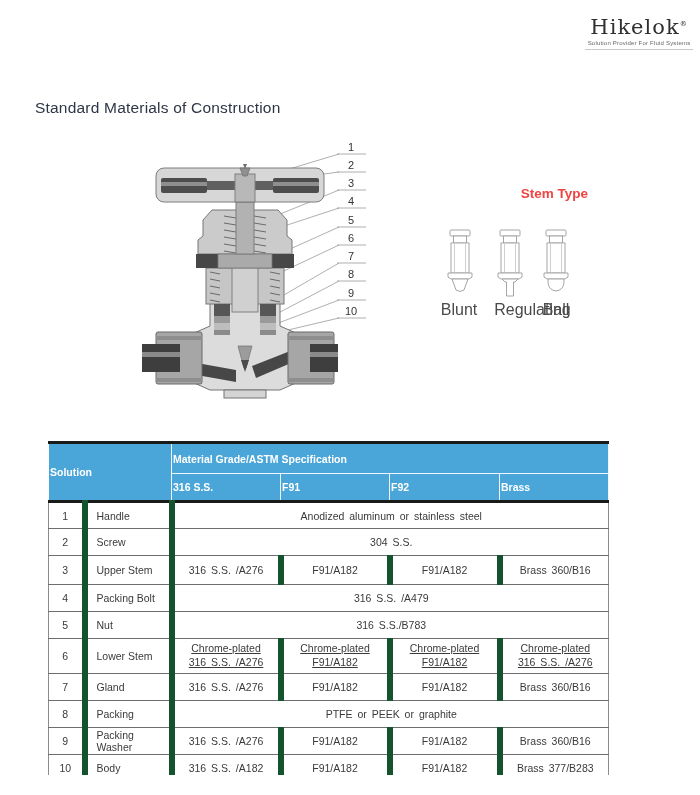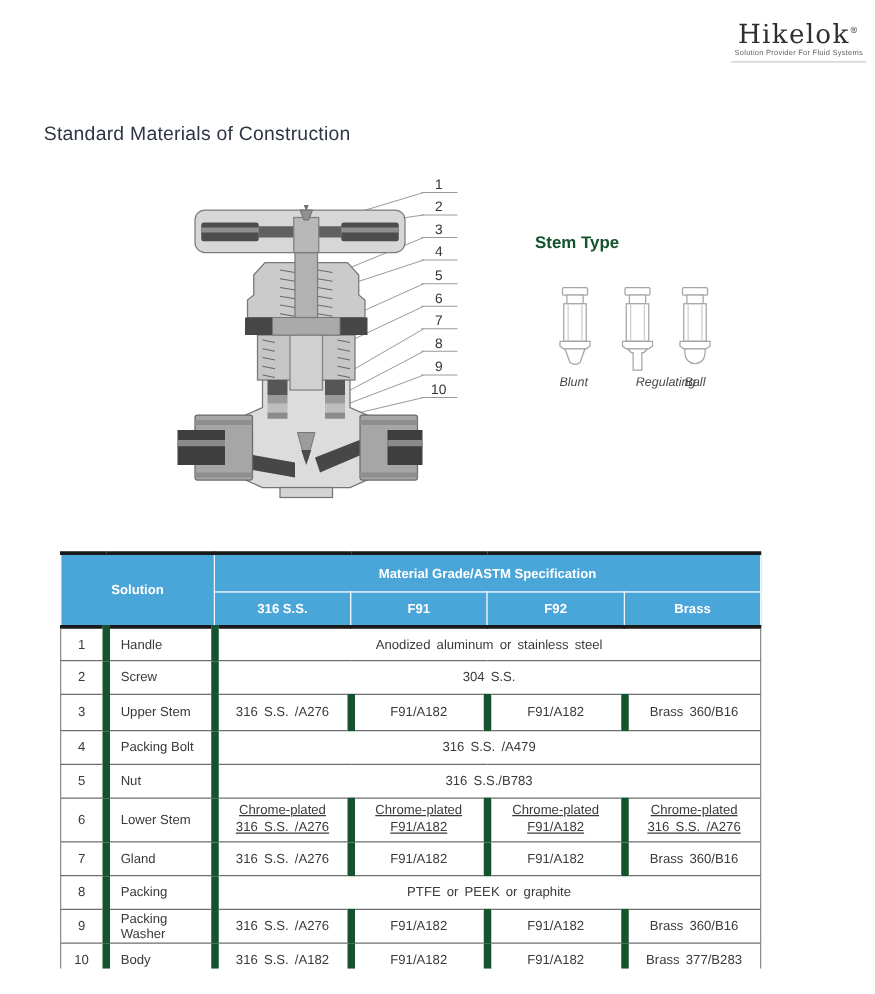--- a/index.html
+++ b/index.html
@@ -15,36 +15,36 @@
 
   
   .page-title{position:absolute;left:35px;top:99px;font-size:15.5px;font-weight:normal;color:#2e3545;letter-spacing:.2px;}
 
   
   .valve-wrap{position:absolute;left:140px;top:140px;width:230px;height:260px;}
   .valve-wrap svg{display:block;width:100%;height:100%;}
   .callout-num{font-family:"Liberation Sans",sans-serif;font-size:11px;fill:#333;}
 
   
-  .stem-title{position:absolute;left:428px;top:186px;width:160px;text-align:left;
-              font-size:13.5px;font-weight:bold;color:#14532d;}
+  .stem-title{position:absolute;left:428px;top:186px;width:160px;text-align:right;
+              font-size:13.5px;font-weight:bold;color:#ef4444;}
   .stem-svg{position:absolute;left:428px;top:206px;width:160px;height:100px;}
-  .stem-label{position:absolute;top:301px;transform:translateX(-50%);font-size:10px;color:#4a4a4a;white-space:nowrap;font-style:italic;}
+  .stem-label{position:absolute;top:301px;transform:translateX(-50%);font-size:16px;color:#4a4a4a;white-space:nowrap;}
   .stem-label.l0{left:459px;}
   .stem-label.l1{left:510px;padding-left:45px;}
   .stem-label.l2{left:556px;}
 
   
   table.materials{position:absolute;left:48px;top:441px;width:560px;border-collapse:collapse;table-layout:fixed;
                   border-top:3px solid #1a1a1a;border-bottom:3px solid #1a1a1a;
                   border-left:1px solid #8c8c8c;border-right:1px solid #8c8c8c;
                   font-size:10.5px;color:#3a3a3a;}
   table.materials thead{border-bottom:3px solid #1a1a1a;}
   table.materials thead th{background:#4aa5d8;color:#fff;font-weight:bold;font-size:10.5px;
-                  border:1px solid rgba(255,255,255,.9);text-align:center;}
+                  border:1px solid rgba(255,255,255,.9);text-align:left;}
   table.materials thead tr.h1 th{height:27px;}
   table.materials thead tr.h2 th{height:24px;}
   table.materials tbody td{border-top:1px solid #6e6e6e;border-left:6px solid #14532d;
                   text-align:center;padding:0 2px;word-spacing:2px;}
   table.materials tbody td:first-child{border-left:none;}
   table.materials tbody tr{height:27px;}
   table.materials tbody tr.tall{height:35px;}
   table.materials tbody tr.mid{height:29px;}
   td.comp{text-align:left !important;padding-left:9px !important;word-spacing:0 !important;}
   td.two-line div{line-height:1.3;text-decoration:underline;}

